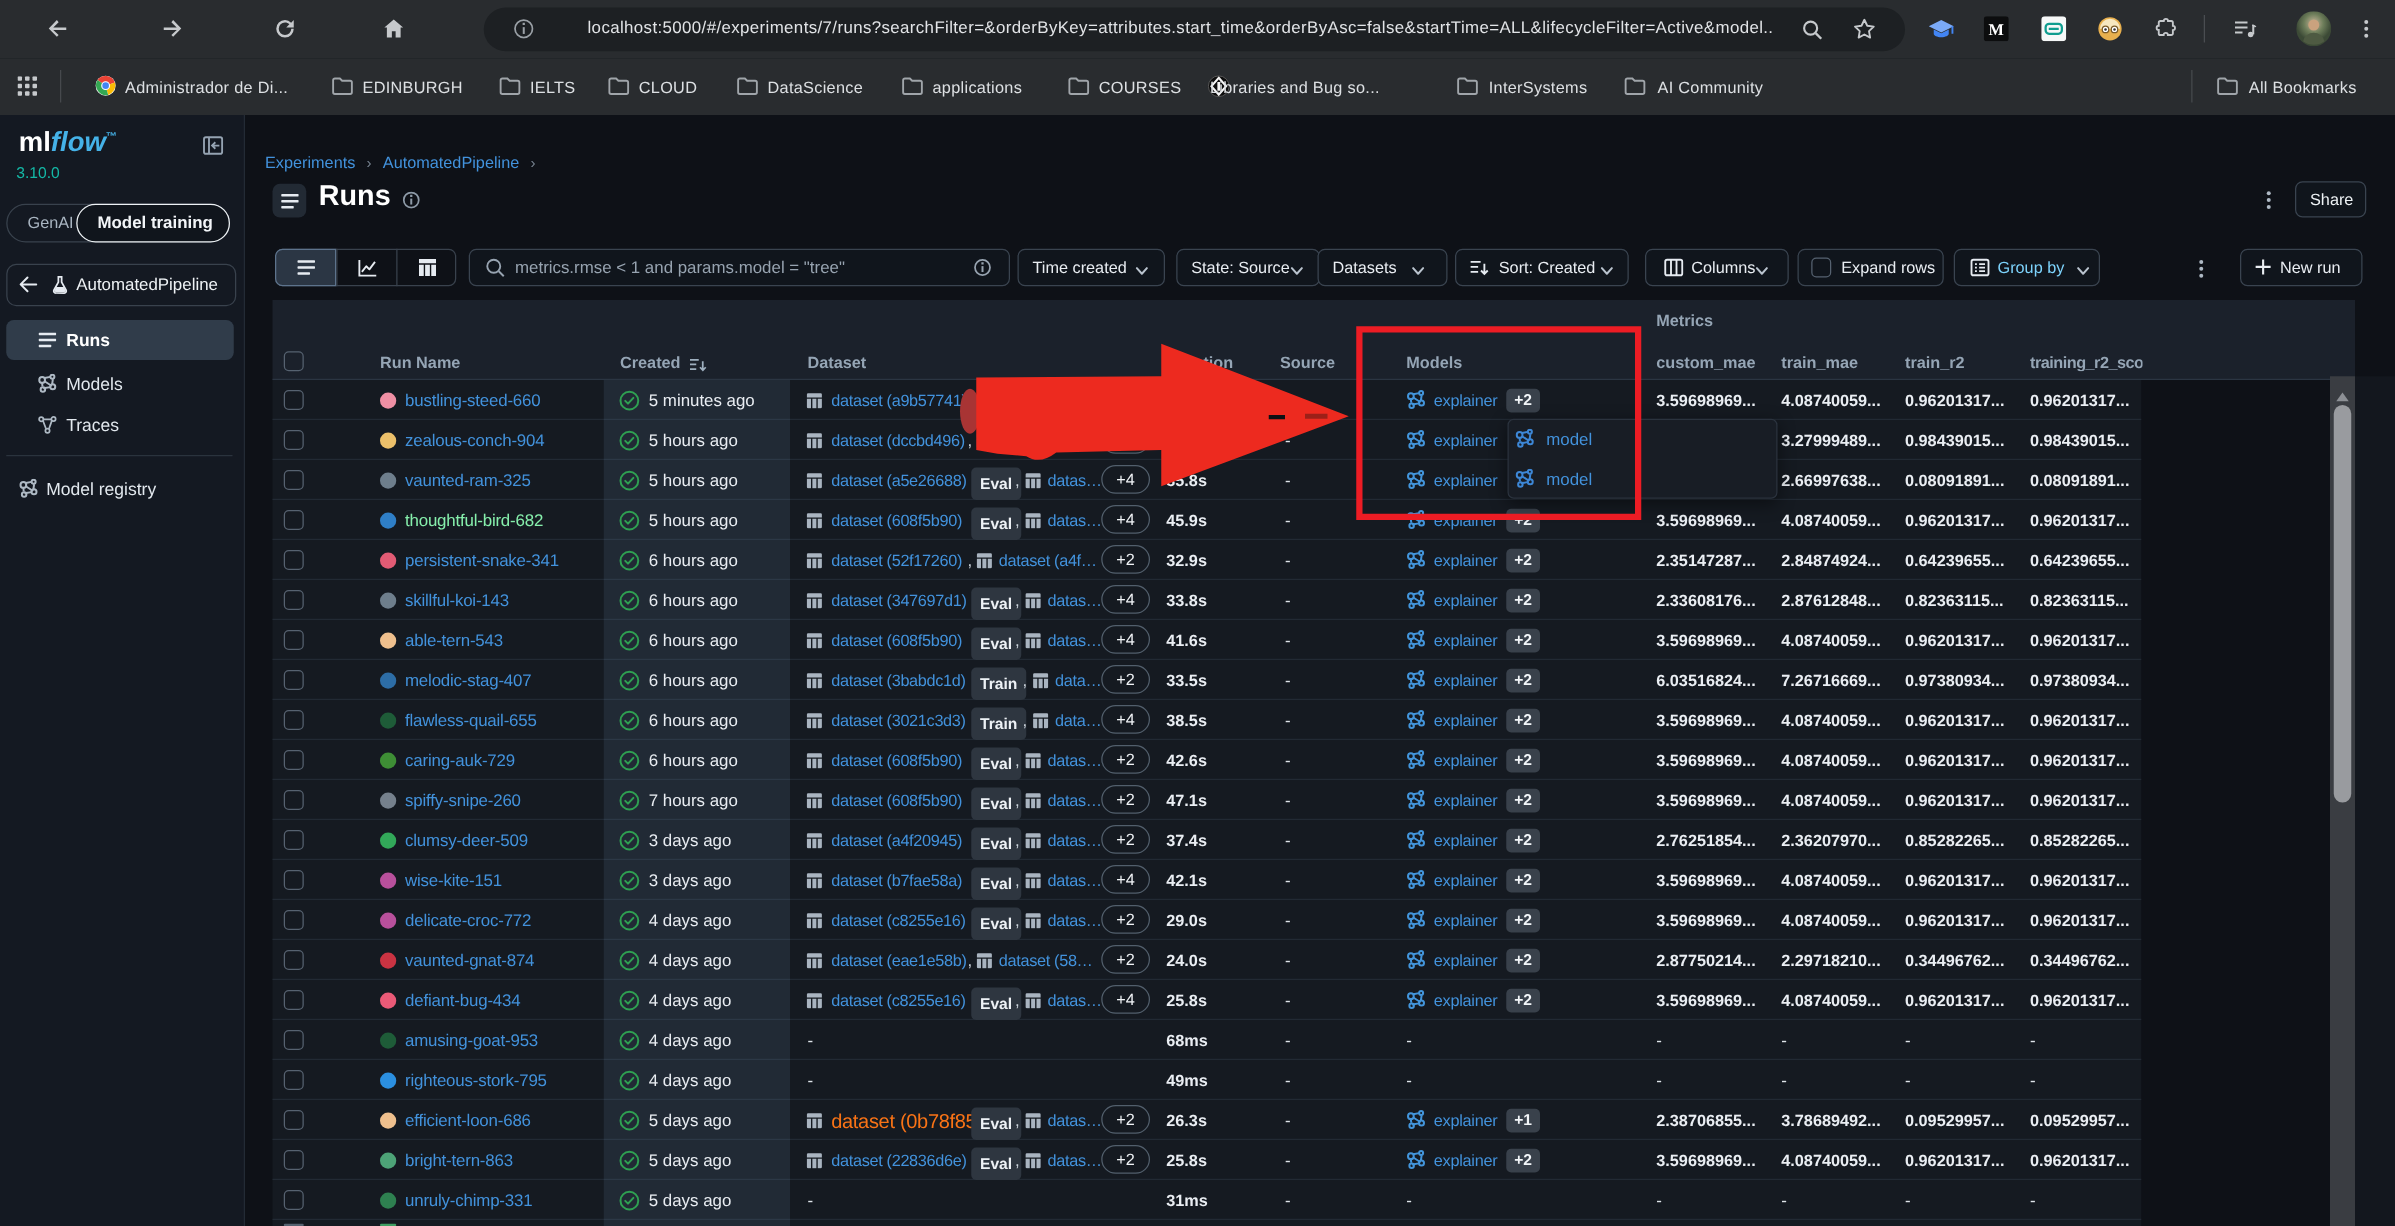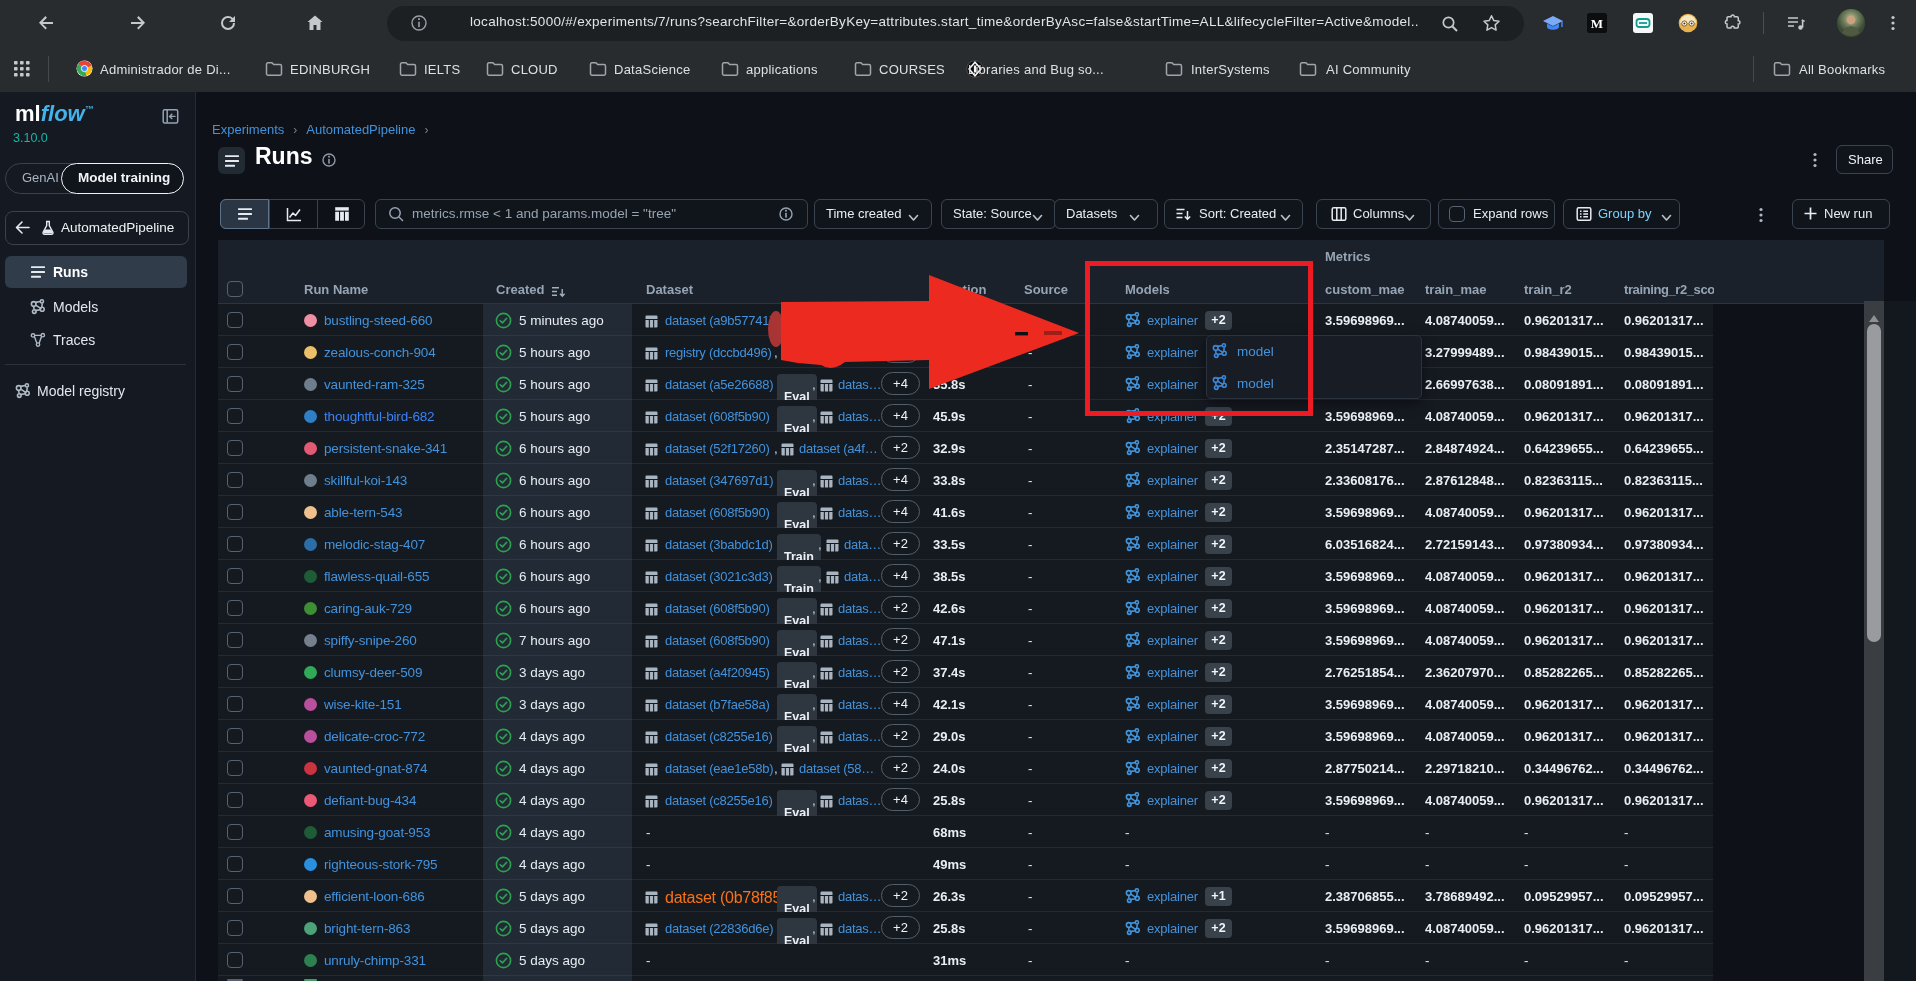--- a/index.html
+++ b/index.html
@@ -12,21 +12,21 @@
 .url{left:470px;top:14px;width:950px;overflow:hidden;font-size:13.5px;color:#e2e4e7;letter-spacing:0.3px}
 .bkitem{color:#dde0e3;font-size:13px;letter-spacing:0.25px}
 
 #app{left:0;top:92px;width:1916px;height:889px;background:#0e1117}
 #sidebar{left:0;top:0;width:196px;height:889px;background:#141922;border-right:1px solid #232b35}
 .navsel{background:#303c4a;border-radius:6px}
 .btn{border:1px solid #3a4450;border-radius:6px;background:#10151c;color:#e9edf2}
 .link{color:#4292dc}
 .hdr{color:#95a5b5;font-size:13px;font-weight:700}
 .chip{background:#2e3640;border-radius:4px;color:#edf1f5;font-size:12.5px;font-weight:700;
- padding:16px 7px;display:inline-block}
+ padding:6px 7px;display:inline-block}
 .pillN{border:1.4px solid #525f6c;border-radius:12px;color:#f0f3f6;font-size:13px;
  width:39px;height:23px;line-height:21px;text-align:center}
 .badge{background:#39414b;border-radius:4px;color:#f2f5f8;font-size:12.5px;font-weight:700;
  width:27px;height:19px;line-height:19px;text-align:center}
 .val{color:#eaeef3;font-size:13px;font-weight:700}
 .cb{border:1.6px solid #566270;border-radius:4px;width:16px;height:16px}
 </style></head><body>
 <div class="ab" id="chrome">
     <div class="ab " style="left:36px;top:13px;"><svg width="20" height="20" viewBox="0 0 20 20" style="">
         <path d="M17 9H6.6l4.3-4.3L9.5 3 3 9.7l6.5 6.7 1.4-1.4L6.6 11H17z" fill="#c6c9cc"></path>
@@ -414,21 +414,21 @@
           <circle cx="8.5" cy="8.5" r="7.1" fill="none" stroke="#2fa052" stroke-width="1.6"></circle>
           <path d="M5.2 8.7l2.2 2.2 4.3-4.6" stroke="#2fa052" stroke-width="1.6" fill="none" stroke-linecap="round" stroke-linejoin="round"></path>
         </svg></div>
       <div class="ab tx" style="left:519px;top:253px;font-size:13.5px;color:#e9edf2">5 hours ago</div>
       <div class="ab " style="left:645px;top:254px;"><svg width="13" height="13" viewBox="0 0 13 13" style="">
           <g fill="#a9b4c0">
             <path d="M0.5 1.5a1 1 0 0 1 1-1h10a1 1 0 0 1 1 1V4H.5z"></path>
             <path d="M.5 5h3.3v7.5H1.5a1 1 0 0 1-1-1zM4.9 5h3.2v7.5H4.9zM9.2 5h3.3v6.5a1 1 0 0 1-1 1H9.2z"></path>
           </g>
         </svg></div>
-      <div class="ab tx" style="left:665px;top:253px;font-size:13px;letter-spacing:-0.25px;color:#4292dc">registry (dccbd496)</div>
+      <div class="ab tx" style="left:665px;top:253px;font-size:13px;letter-spacing:-0.25px;color:#4292dc">dataset (dccbd496)</div>
       <div class="ab tx" style="left:774px;top:253px;font-size:13.5px;color:#cdd5dd">,</div>
       <div class="ab " style="left:781px;top:254px;"><svg width="13" height="13" viewBox="0 0 13 13" style="">
           <g fill="#a9b4c0">
             <path d="M0.5 1.5a1 1 0 0 1 1-1h10a1 1 0 0 1 1 1V4H.5z"></path>
             <path d="M.5 5h3.3v7.5H1.5a1 1 0 0 1-1-1zM4.9 5h3.2v7.5H4.9zM9.2 5h3.3v6.5a1 1 0 0 1-1 1H9.2z"></path>
           </g>
         </svg></div>
       <div class="ab tx" style="left:799px;top:253px;font-size:13px;letter-spacing:-0.25px;color:#4292dc">dataset (a4…</div>
       <div class="ab pillN tx" style="left:881px;top:248px">+2</div>
       <div class="ab tx val" style="left:933px;top:253px">30.2s</div>
@@ -485,21 +485,21 @@
           </g>
         </svg></div>
       <div class="ab tx" style="left:1147px;top:285px;font-size:13px;letter-spacing:-0.2px;color:#4292dc">explainer</div>
       <div class="ab tx val" style="left:1425px;top:285px">2.66997638...</div>
       <div class="ab tx val" style="left:1524px;top:285px">0.08091891...</div>
       <div class="ab tx val" style="left:1624px;top:285px">0.08091891...</div>
       <div class="ab " style="left:218px;top:308px;width:1495px;height:32px;background:#151a21;border-bottom:1px solid #222a34"></div>
       <div class="ab " style="left:483px;top:308px;width:149px;height:32px;background:#212a35;border-bottom:1px solid #2c3846"></div>
       <div class="ab cb" style="left:227px;top:316px;"></div>
       <div class="ab " style="left:304px;top:318px;width:13px;height:13px;border-radius:7px;background:#2f7fc7"></div>
-      <div class="ab tx" style="left:324px;top:317px;font-size:13.5px;letter-spacing:-0.15px;color:#3b82f6">thoughtful-bird-682</div>
+      <div class="ab tx" style="left:324px;top:317px;font-size:13.5px;letter-spacing:-0.15px;color:#86efac">thoughtful-bird-682</div>
       <div class="ab " style="left:495px;top:316px;"><svg width="17" height="17" viewBox="0 0 17 17" style="">
           <circle cx="8.5" cy="8.5" r="7.1" fill="none" stroke="#2fa052" stroke-width="1.6"></circle>
           <path d="M5.2 8.7l2.2 2.2 4.3-4.6" stroke="#2fa052" stroke-width="1.6" fill="none" stroke-linecap="round" stroke-linejoin="round"></path>
         </svg></div>
       <div class="ab tx" style="left:519px;top:317px;font-size:13.5px;color:#e9edf2">5 hours ago</div>
       <div class="ab " style="left:645px;top:318px;"><svg width="13" height="13" viewBox="0 0 13 13" style="">
           <g fill="#a9b4c0">
             <path d="M0.5 1.5a1 1 0 0 1 1-1h10a1 1 0 0 1 1 1V4H.5z"></path>
             <path d="M.5 5h3.3v7.5H1.5a1 1 0 0 1-1-1zM4.9 5h3.2v7.5H4.9zM9.2 5h3.3v6.5a1 1 0 0 1-1 1H9.2z"></path>
           </g>
@@ -697,21 +697,21 @@
             <path d="M5.3 5.8l6.2 4M5.6 3.4l4.6-.9M12.3 4.3l-.6 4.2M4.6 11.6l5.6-.9M3.6 6.8l.4 3.4"></path>
             <circle cx="3.7" cy="4.9" r="2.3"></circle>
             <circle cx="11.9" cy="2.4" r="1.6"></circle>
             <circle cx="4.3" cy="12.6" r="1.8"></circle>
             <circle cx="12.2" cy="10.3" r="2"></circle>
           </g>
         </svg></div>
       <div class="ab tx" style="left:1147px;top:445px;font-size:13px;letter-spacing:-0.2px;color:#4292dc">explainer</div>
       <div class="ab badge tx" style="left:1205px;top:443px">+2</div>
       <div class="ab tx val" style="left:1325px;top:445px">6.03516824...</div>
-      <div class="ab tx val" style="left:1425px;top:445px">2.72159143...</div>
+      <div class="ab tx val" style="left:1425px;top:445px">7.26716669...</div>
       <div class="ab tx val" style="left:1524px;top:445px">0.97380934...</div>
       <div class="ab tx val" style="left:1624px;top:445px">0.97380934...</div>
       <div class="ab " style="left:218px;top:468px;width:1495px;height:32px;background:#151a21;border-bottom:1px solid #222a34"></div>
       <div class="ab " style="left:483px;top:468px;width:149px;height:32px;background:#212a35;border-bottom:1px solid #2c3846"></div>
       <div class="ab cb" style="left:227px;top:476px;"></div>
       <div class="ab " style="left:304px;top:478px;width:13px;height:13px;border-radius:7px;background:#1e5c38"></div>
       <div class="ab tx" style="left:324px;top:477px;font-size:13.5px;letter-spacing:-0.15px;color:#4292dc">flawless-quail-655</div>
       <div class="ab " style="left:495px;top:476px;"><svg width="17" height="17" viewBox="0 0 17 17" style="">
           <circle cx="8.5" cy="8.5" r="7.1" fill="none" stroke="#2fa052" stroke-width="1.6"></circle>
           <path d="M5.2 8.7l2.2 2.2 4.3-4.6" stroke="#2fa052" stroke-width="1.6" fill="none" stroke-linecap="round" stroke-linejoin="round"></path>

